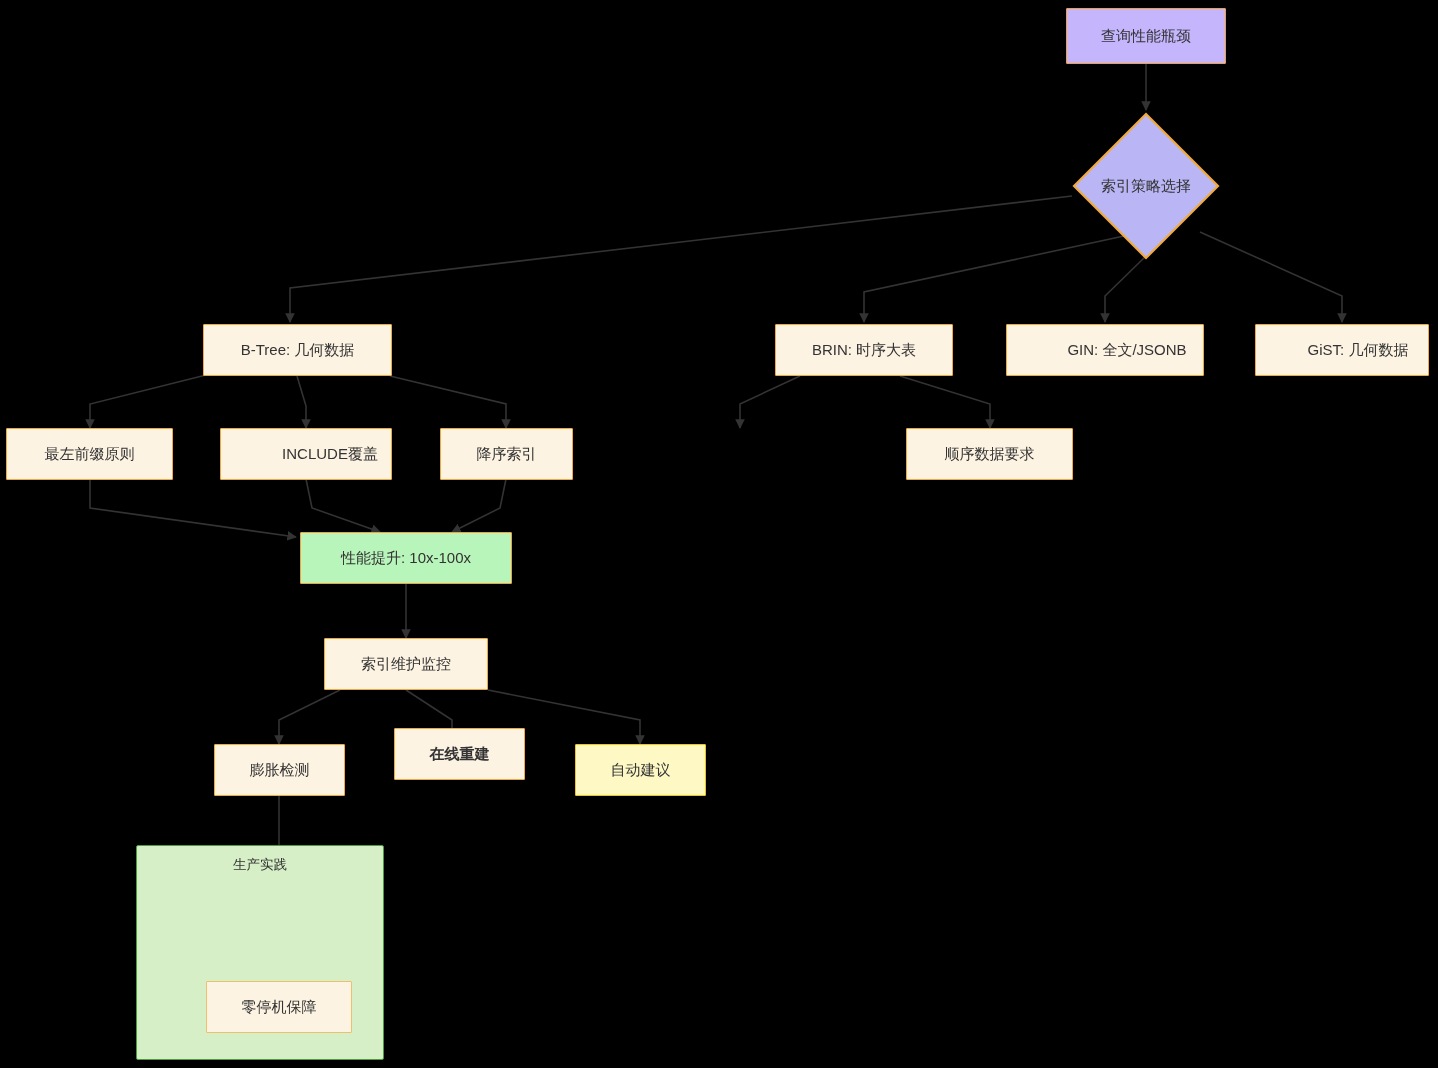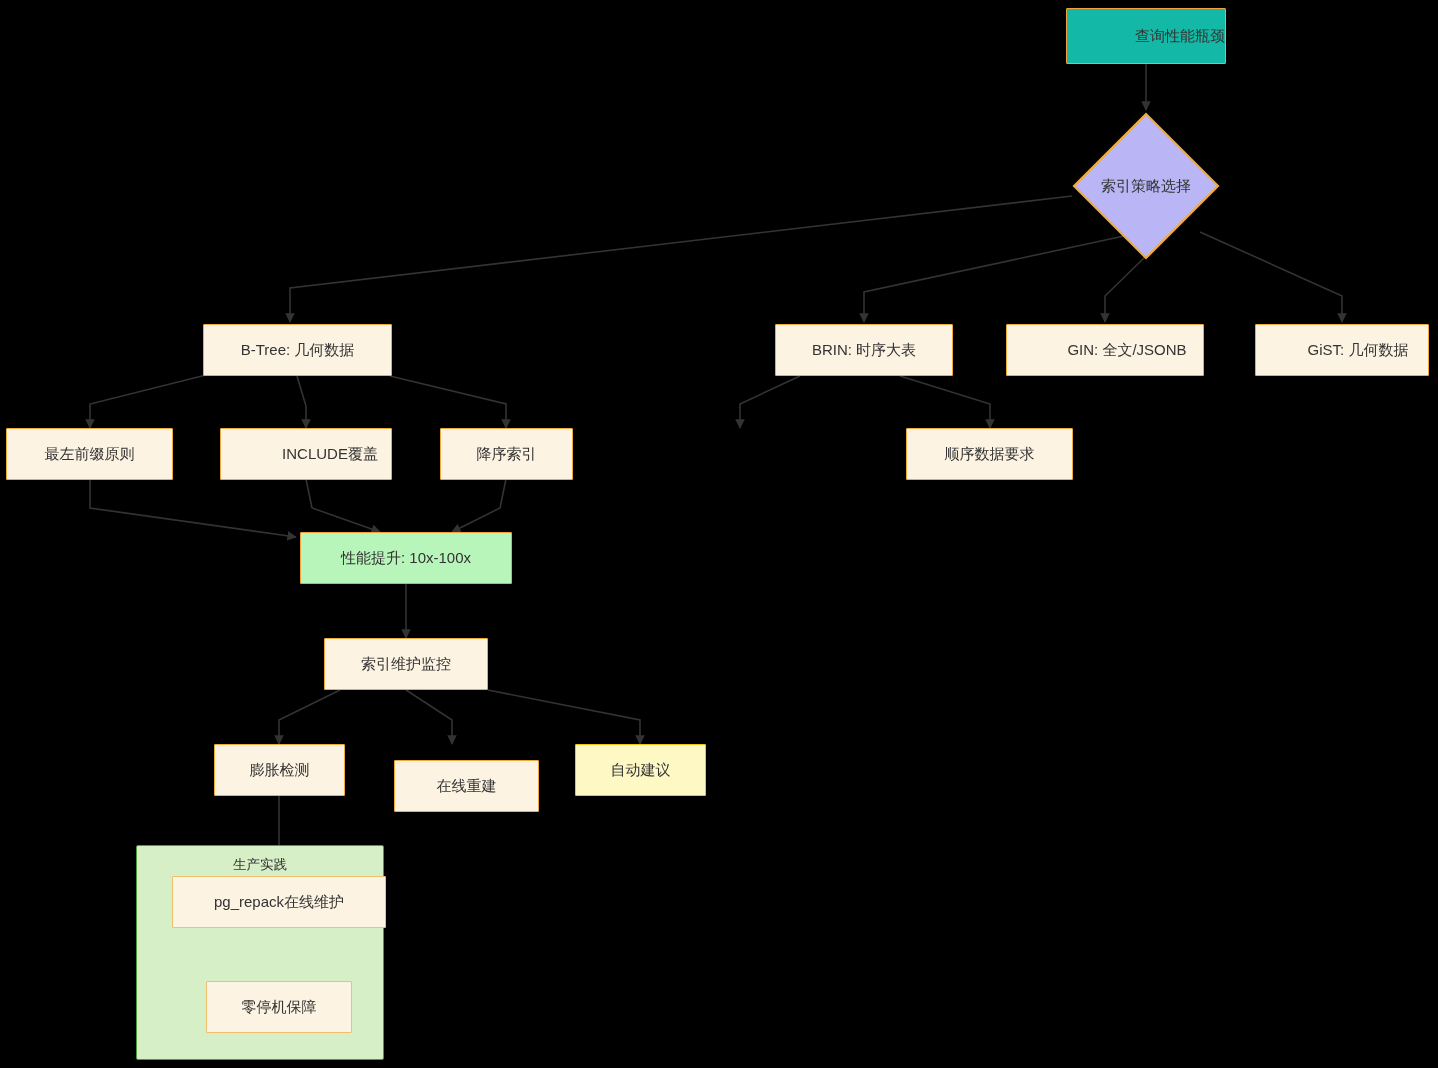--- a/index.html
+++ b/index.html
@@ -33,21 +33,21 @@
     justify-content: center;
     border: 1.4px solid #f5a623;
     background: #fdf5e6;
     color: #333333;
     font-size: 15px;
     line-height: 1.2;
     text-align: center;
     white-space: nowrap;
     border-radius: 1px;
   }
-  .node.pink   { background: #14b8a6; border-color: #f0a23c; justify-content: flex-end; }
+  .node.pink   { background: #c4b5fd; border-color: #f0a23c; }
   .node.green  { background: #b8f5ba; border-color: #f0a23c; }
   .node.yellow { background: #fdf8c4; border-color: #f0c419; }
   .node.plain  { background: #fdf3e3; border-color: #f0a93c; }
   .node.inner  { background: #fdf3e3; border-color: #edbf6e; }
 
   .diamond-wrap {
     position: absolute;
   }
   .diamond-shape {
     position: absolute;
@@ -193,29 +193,26 @@
   </div>
 
   <div class="node plain" style="left:324px; top:638px; width:164px; height:52px;">
     <span>索引维护监控</span>
   </div>
 
   <div class="node plain" style="left:214px; top:744px; width:131px; height:52px;">
     <span>膨胀检测</span>
   </div>
 
-  <div class="node plain" style="left:394px; top:760px; width:145px; height:52px;">
+  <div class="node plain" style="left:394px; top:728px; width:131px; height:52px;font-weight:bold;">
     <span>在线重建</span>
   </div>
 
   <div class="node yellow" style="left:575px; top:744px; width:131px; height:52px;">
     <span>自动建议</span>
   </div>
 
-  <div class="node inner" style="left:172px; top:876px; width:214px; height:52px;">
-    <span>pg_repack在线维护</span>
-  </div>
 
   <div class="node inner" style="left:206px; top:981px; width:146px; height:52px;">
     <span>零停机保障</span>
   </div>
 
 </div>
 
 </body></html>

